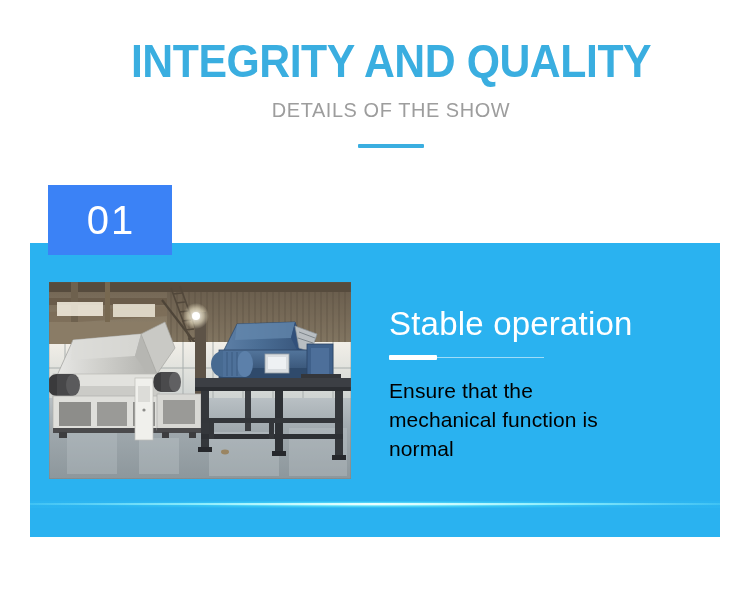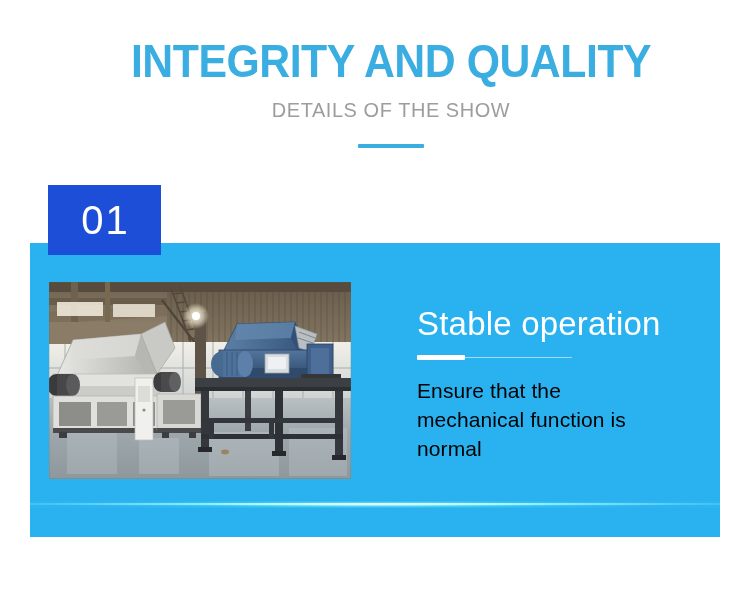--- a/index.html
+++ b/index.html
@@ -54,23 +54,23 @@
     background: #3aaee0;
     margin: 21px auto 0 auto;
     border-radius: 1px;
   }
 
   
   #number-badge {
     position: absolute;
     left: 48px;
     top: 185px;
-    width: 113px;
+    width: 124px;
     height: 70px;
-    background: #1d4ed8;
+    background: #3b82f6;
     z-index: 5;
     display: flex;
     align-items: center;
     justify-content: center;
   }
   #number-badge-label {
     font-family: "Liberation Sans Narrow", "Liberation Sans", sans-serif;
     font-size: 40px;
     line-height: 40px;
     color: #ffffff;
@@ -132,21 +132,20 @@
     height: 197px;
     display: block;
   }
 
   
   #text-column {
     position: absolute;
     left: 359px; 
     top: 62px;   
     width: 316px;
-    margin-left: 28px;
   }
   #feature-heading {
     margin: 0;
     font-family: "Liberation Sans Narrow", "Liberation Sans", sans-serif;
     font-size: 33px;
     line-height: 37px;
     font-weight: normal;
     color: #ffffff;
     letter-spacing: 0.2px;
   }

